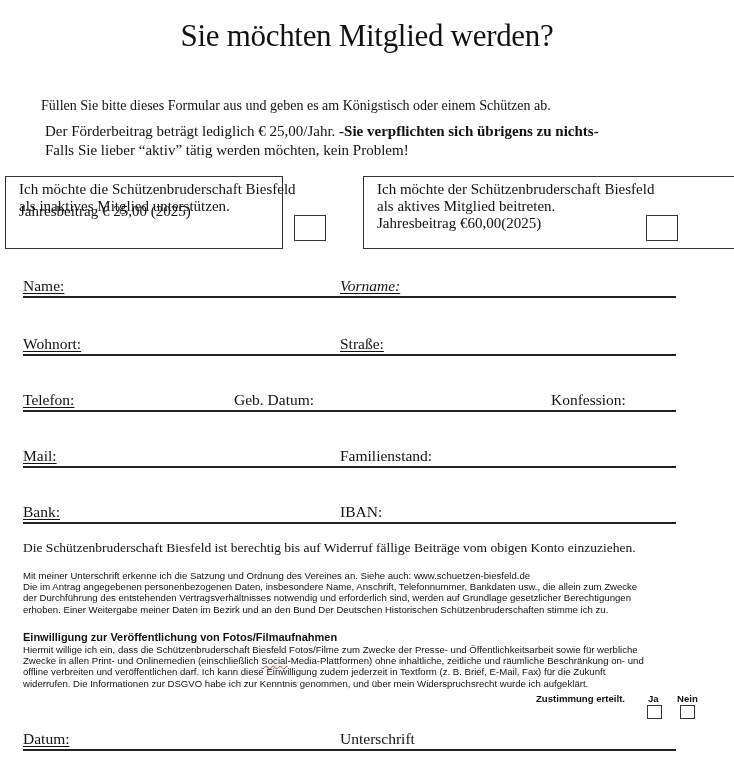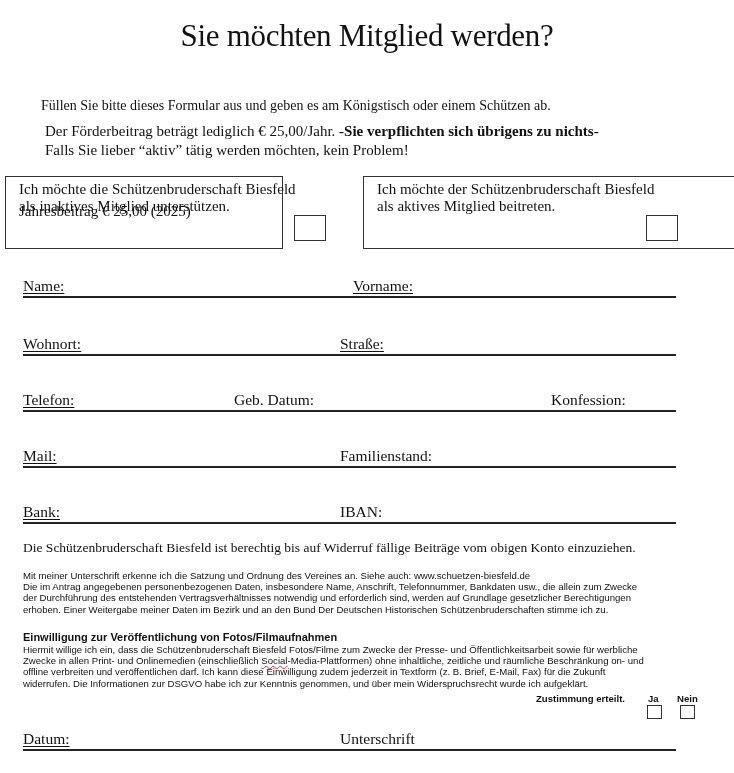--- a/index.html
+++ b/index.html
@@ -41,26 +41,27 @@
 <div class="mbox serif" style="left:5px; width:278px;">
   <div class="line" style="top:4px;">Ich möchte die Schützenbruderschaft Biesfeld</div>
   <div class="line" style="top:21px;">als inaktives Mitglied unterstützen.</div>
   <div class="line" style="top:26px;">Jahresbeitrag € 25,00 (2025)</div>
   <div class="chk" style="left:288px; top:38px; width:32px; height:26px;"></div>
 </div>
 
 <div class="mbox serif" style="left:363px; width:377px;">
   <div class="line" style="top:4px;">Ich möchte der Schützenbruderschaft Biesfeld</div>
   <div class="line" style="top:21px;">als aktives Mitglied beitreten.</div>
+  <div class="line" style="top:38px;">Jahresbeitrag €60,00(2025)</div>
   <div class="chk" style="left:282px; top:38px; width:32px; height:26px;"></div>
 </div>
 
 <div class="field-row serif" style="top:272px;">
   <span class="lbl" style="left:0;">Name:</span>
-  <span class="lbl" style="left:330px;">Vorname:</span>
+  <span class="lbl" style="left:317px;font-style:italic;">Vorname:</span>
 </div>
 
 <div class="field-row serif" style="top:330px;">
   <span class="lbl" style="left:0;">Wohnort:</span>
   <span class="lbl" style="left:317px;">Straße:</span>
 </div>
 
 <div class="field-row serif" style="top:386px;">
   <span class="lbl" style="left:0;">Telefon:</span>
   <span class="lbl plain" style="left:211px;">Geb. Datum:</span>

